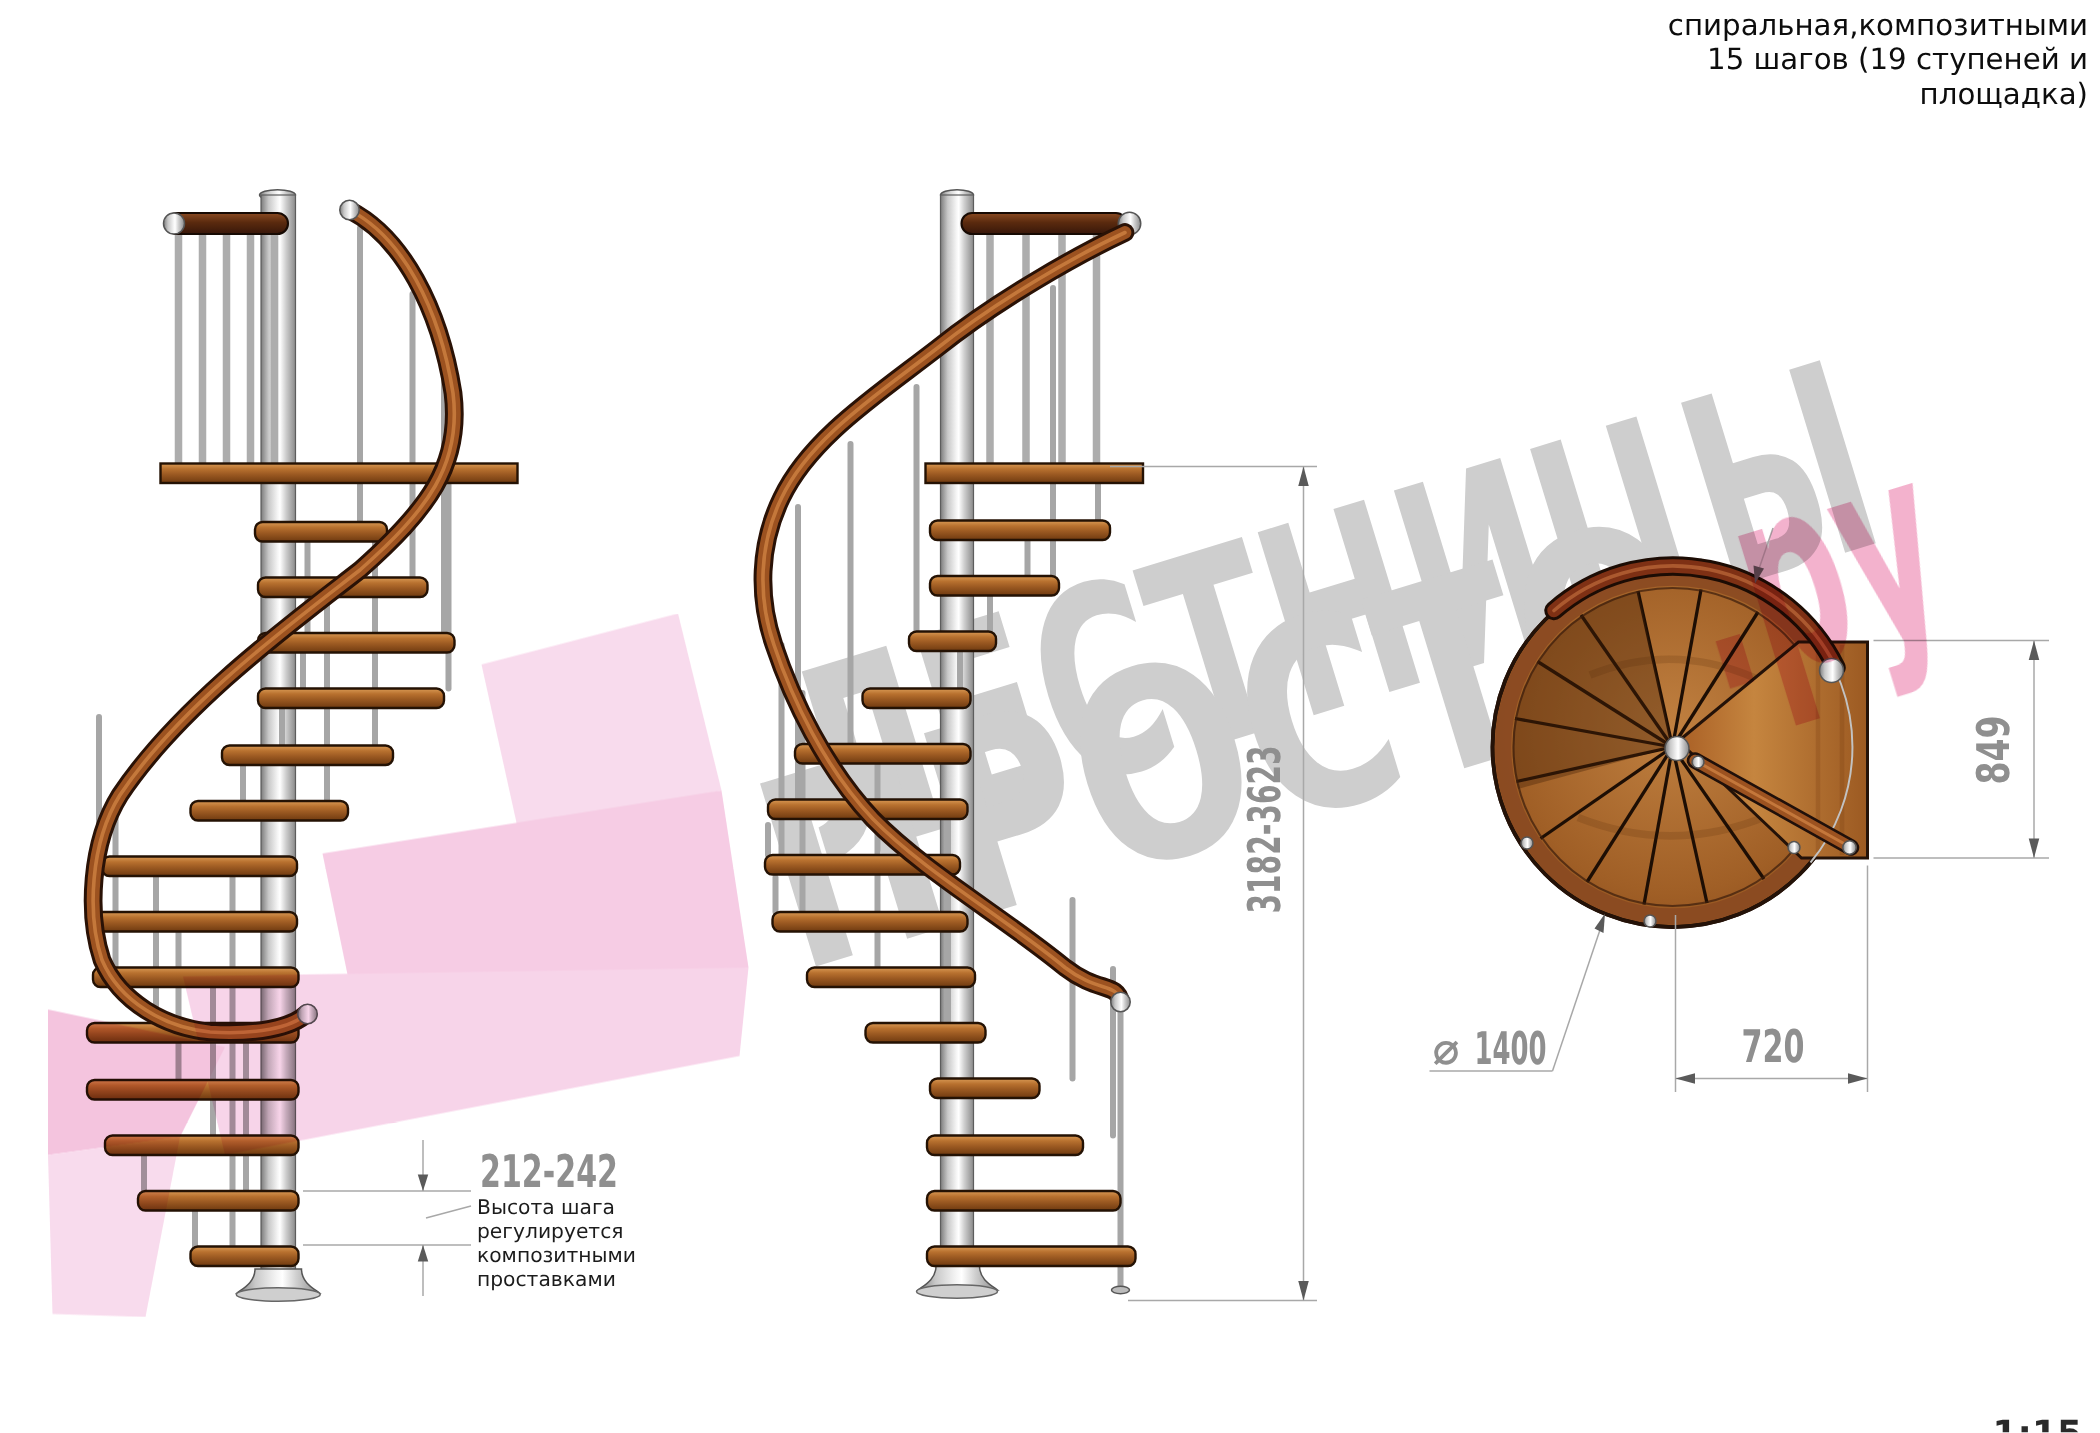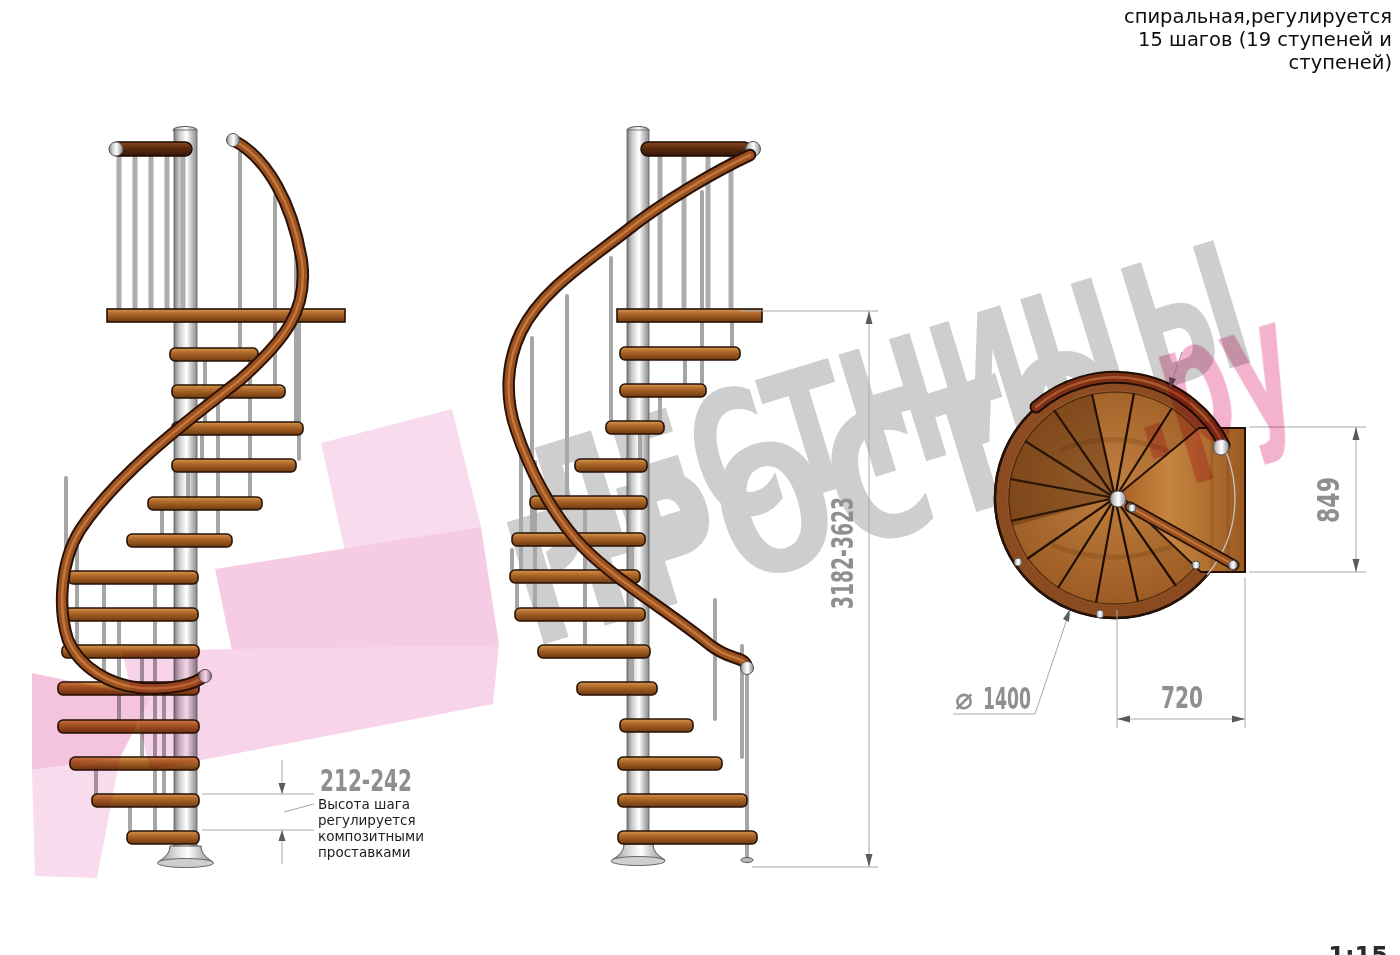--- a/index.html
+++ b/index.html
@@ -313,19 +313,19 @@
     <polygon points="321,443 452,409 481,527 346,556" fill="#f8d7eb"></polygon>
     <polygon points="215,569 481,527 499,645 240,690" fill="#f5c6e1"></polygon>
     <polygon points="122,651 499,645 493,704 150,770" fill="#f7cfe7"></polygon>
     <polygon points="32,673 150,698 120,758 32,770" fill="#f3bddb"></polygon>
     <polygon points="32,770 120,758 97,878 35,876" fill="#f8d7eb"></polygon>
     <text class="wmpink" transform="translate(1144,462) rotate(-17)" textLength="168" lengthAdjust="spacingAndGlyphs">.ру</text>
   </g>
 </svg>
 
 <div class="title">
-  <div>спиральная,регулируется</div>
+  <div>спиральная,композитными</div>
   <div>15 шагов (19 ступеней и</div>
-  <div>ступеней)</div>
+  <div>площадка)</div>
 </div>
 
 <div class="scale">1:15</div>
 </div>
 
 </body></html>

